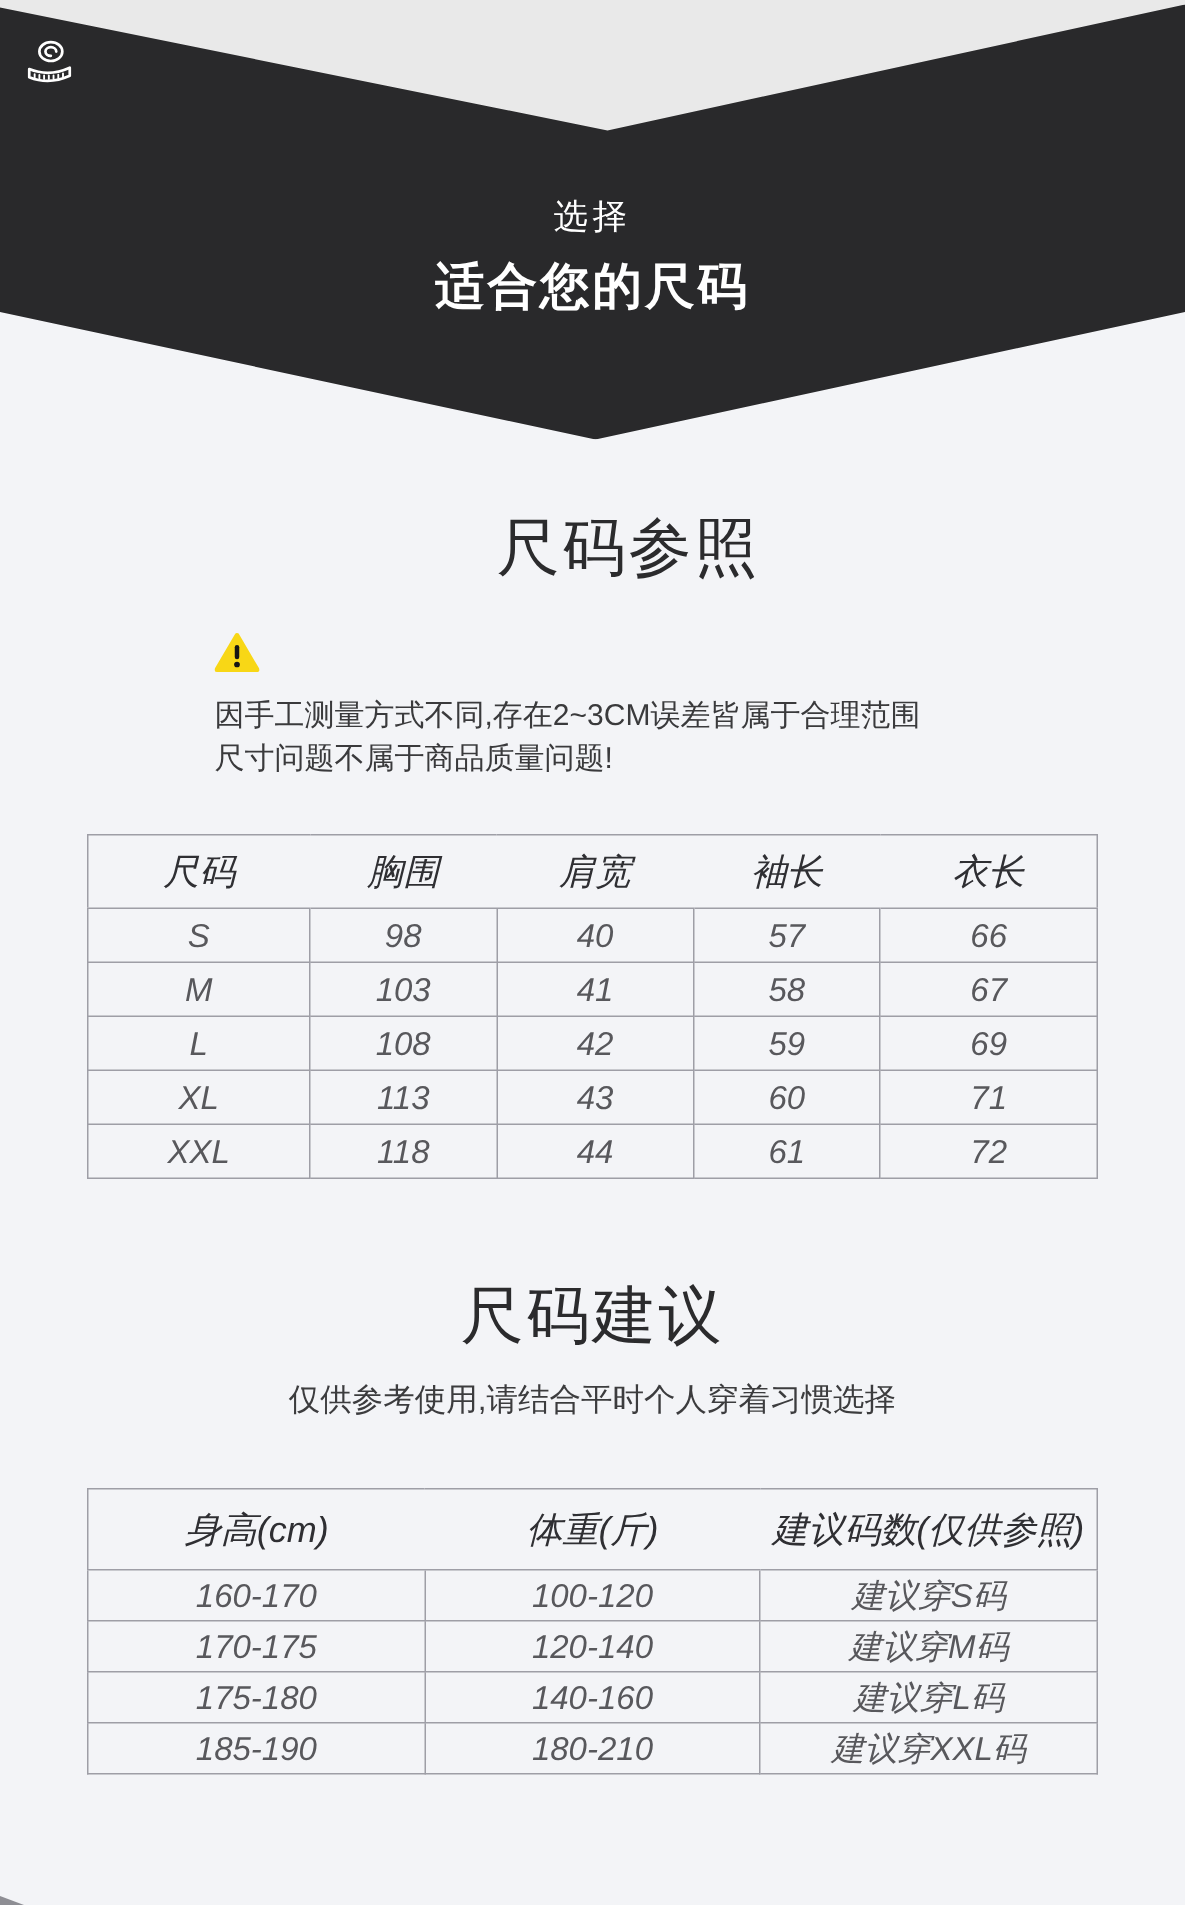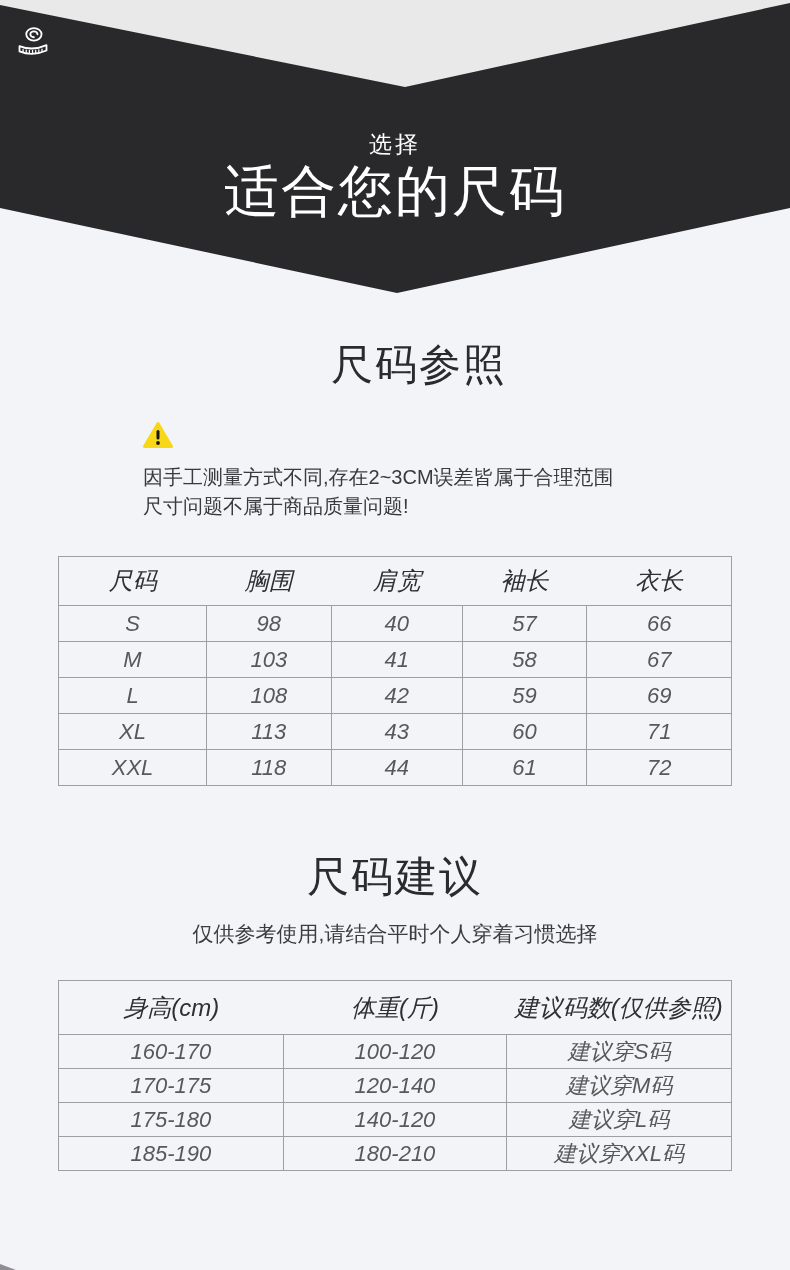--- a/index.html
+++ b/index.html
@@ -17,42 +17,42 @@
   .banner-shape{
     position:absolute;inset:0;background:#29292b;
     clip-path:polygon(0 5px,405px 87px,100% 3px,100% 208px,397px 100%,0 208px);
   }
   .tape-icon{position:absolute;left:15px;top:24px;width:36px;height:36px;}
   .banner-text{
     position:absolute;left:0;top:128px;width:100%;
     text-align:center;color:#ffffff;
   }
   .banner-kicker{font-size:23px;line-height:32px;letter-spacing:3px;font-weight:400;}
-  .banner-title{font-size:55px;line-height:48px;margin-top:7px;letter-spacing:2px;font-weight:400;}
+  .banner-title{font-size:33px;line-height:48px;margin-top:7px;letter-spacing:2px;font-weight:700;}
   
   .section-title{
     margin:0;text-align:center;font-weight:400;color:#2b2b2d;
     font-size:42px;line-height:46px;letter-spacing:2px;
   }
   .title-ref{margin-top:49px;padding-left:48px;}
   .title-sug{margin-top:68px;}
   
   .warning{
     width:654px;margin:30px auto 0;padding-left:75px;box-sizing:border-box;
     display:flex;align-items:flex-start;gap:13px;flex-direction:column;
   }
   .warn-icon{width:30px;height:30px;flex:0 0 auto;margin-top:2px;}
   .warn-text{font-size:20px;line-height:29px;color:#3a3a3c;}
   
   table{
     width:674px;margin:0 auto;border-collapse:collapse;table-layout:fixed;
     border:1px solid #9e9ea6;background:transparent;font-style:italic;
   }
   .tbl1{margin-top:35px;}
-  .tbl2{margin-top:34px;}
+  .tbl2{margin-top:46px;}
   th{
     font-weight:400;color:#2f2f33;font-size:24px;text-align:center;
     border-bottom:1px solid #9e9ea6;white-space:nowrap;overflow:hidden;
   }
   td{
     color:#58585c;font-size:22px;text-align:center;
     border:1px solid #9e9ea6;white-space:nowrap;
   }
   .tbl1 th{height:46px;}
   .tbl1 td{height:33px;}
@@ -180,21 +180,21 @@
         <td>100-120</td>
         <td>建议穿S码</td>
       </tr>
       <tr>
         <td>170-175</td>
         <td>120-140</td>
         <td>建议穿M码</td>
       </tr>
       <tr>
         <td>175-180</td>
-        <td>140-120</td>
+        <td>140-160</td>
         <td>建议穿L码</td>
       </tr>
       <tr>
         <td>185-190</td>
         <td>180-210</td>
         <td>建议穿XXL码</td>
       </tr>
     </tbody>
   </table>
 </section>

